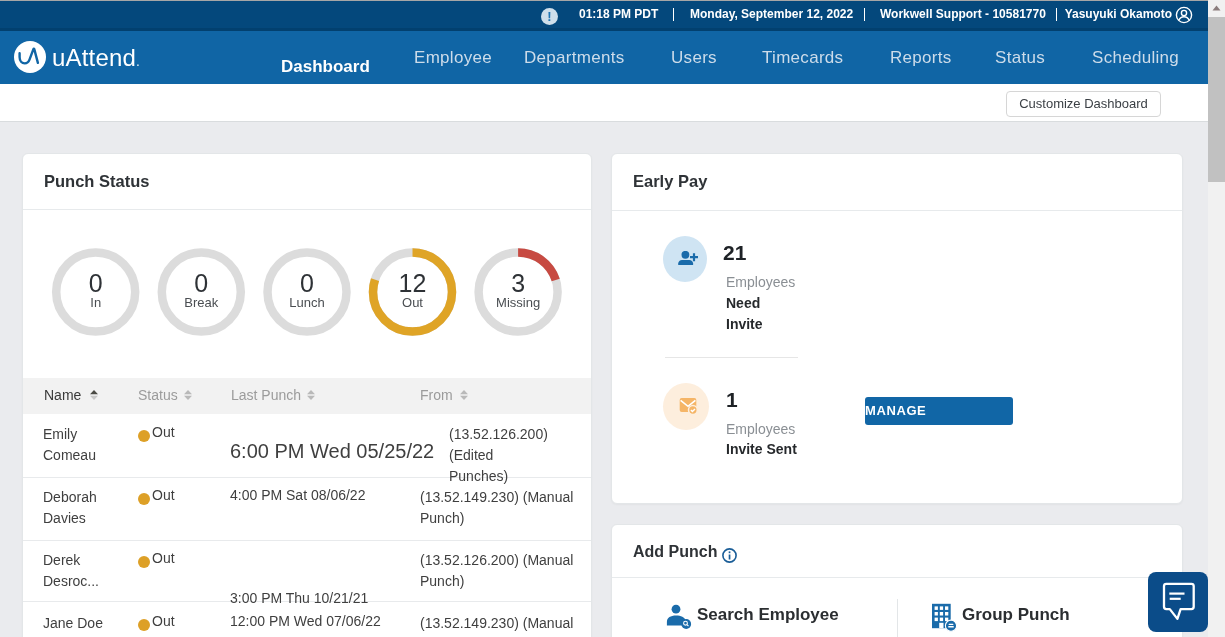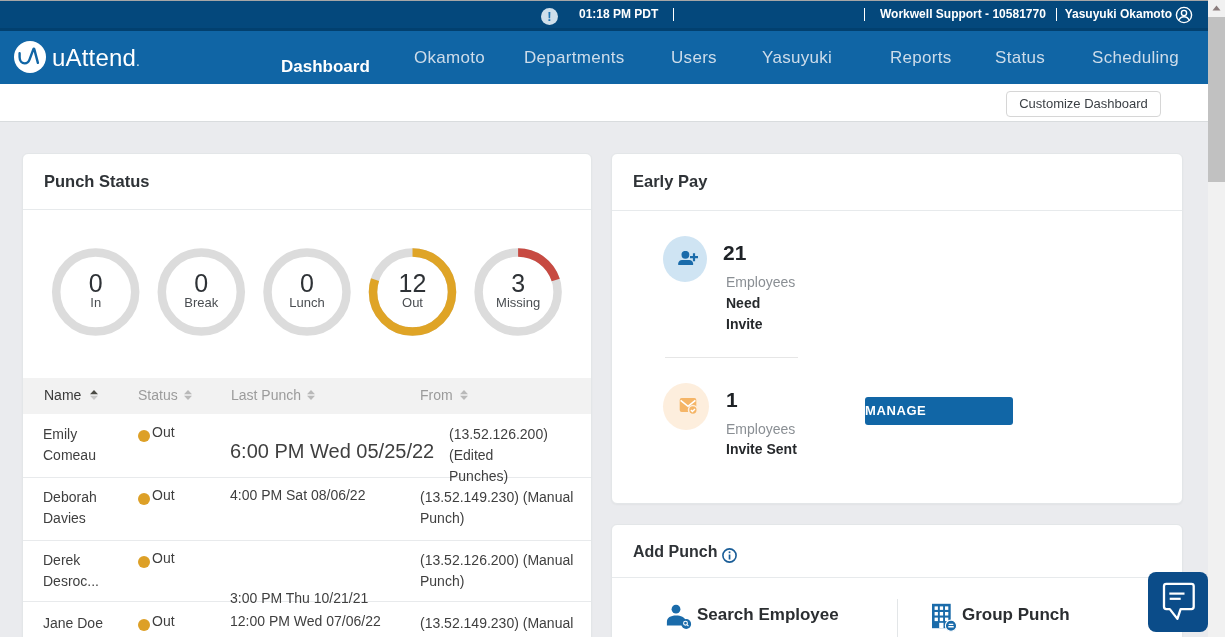--- a/index.html
+++ b/index.html
@@ -16,42 +16,43 @@
 
 <div class="abs" style="left:0;top:31px;width:1208px;height:53px;background:#1065a5;"></div>
 
 <div class="abs" style="left:0;top:84px;width:1208px;height:37px;background:#fff;"></div>
 <div class="abs" style="left:0;top:121px;width:1208px;height:1px;background:#d9dcde;"></div>
 
 <div class="abs" id="topbar" style="left:0;top:1px;width:1208px;height:27px;color:#fff;font-size:12px;font-weight:bold;">
   <div class="abs" style="left:541px;top:7px;width:17px;height:17px;border-radius:50%;background:#cfdfeb;color:#2276b4;text-align:center;font-size:13px;line-height:17px;font-weight:bold;">!</div>
   <div class="abs" style="left:579px;top:0;height:27px;line-height:27px;">01:18 PM PDT</div>
   <div class="abs" style="left:673px;top:7px;width:1px;height:13px;background:#fff;"></div>
+  <div class="abs" style="left:690px;top:0;height:27px;line-height:27px;">Monday, September 12, 2022</div>
   <div class="abs" style="left:864px;top:7px;width:1px;height:13px;background:#fff;"></div>
   <div class="abs" style="left:880px;top:0;height:27px;line-height:27px;">Workwell Support - 10581770</div>
   <div class="abs" style="left:1056px;top:7px;width:1px;height:13px;background:#fff;"></div>
   <div class="abs" style="right:36px;top:0;height:27px;line-height:27px;">Yasuyuki Okamoto</div>
   <svg class="abs" style="left:1175px;top:5px;" width="18" height="18" viewBox="0 0 18 18" fill="none" stroke="#fff" stroke-width="1.4">
     <circle cx="9" cy="9" r="7.6"></circle>
       <circle cx="9" cy="7" r="2.6"></circle>
       <path d="M3.8 14.2 C5 11.7 7 10.8 9 10.8 C11 10.8 13 11.7 14.2 14.2"></path>
   </svg>
 </div>
 
 <div class="abs" style="left:14px;top:41px;width:32px;height:32px;border-radius:50%;background:#fff;"></div>
 <svg class="abs" style="left:14px;top:41px;" width="32" height="32" viewBox="0 0 32 32" fill="none">
   <path d="M5.6 12.3 V16 C5.6 20.2 8 22.4 10.7 22.4 C13.4 22.4 14.8 20.6 15.6 18.4 L19.5 7.9 C19.65 7.55 20.05 7.55 20.2 7.9 L23.9 21.9" stroke="#1065a5" stroke-width="2.4" stroke-linecap="round" stroke-linejoin="round" fill="none"></path>
 </svg>
 <div class="abs" style="left:52px;top:31px;height:53px;line-height:53px;color:#fff;font-size:24px;font-weight:normal;letter-spacing:0.2px;">uAttend<span style="font-size:12px;">.</span></div>
 
 <div class="abs" style="top:40px;left:281px;height:62px;line-height:53px;font-size:17px;color:#fff;font-weight:bold;">Dashboard</div>
-<div class="abs" style="top:31px;left:414px;height:53px;line-height:53px;font-size:17px;color:#cddcea;letter-spacing:0.3px;">Okamoto</div>
+<div class="abs" style="top:31px;left:414px;height:53px;line-height:53px;font-size:17px;color:#cddcea;letter-spacing:0.3px;">Employee</div>
 <div class="abs" style="top:31px;left:524px;height:53px;line-height:53px;font-size:17px;color:#cddcea;letter-spacing:0.3px;">Departments</div>
 <div class="abs" style="top:31px;left:671px;height:53px;line-height:53px;font-size:17px;color:#cddcea;letter-spacing:0.3px;">Users</div>
-<div class="abs" style="top:31px;left:762px;height:53px;line-height:53px;font-size:17px;color:#cddcea;letter-spacing:0.3px;">Yasuyuki</div>
+<div class="abs" style="top:31px;left:762px;height:53px;line-height:53px;font-size:17px;color:#cddcea;letter-spacing:0.3px;">Timecards</div>
 <div class="abs" style="top:31px;left:890px;height:53px;line-height:53px;font-size:17px;color:#cddcea;letter-spacing:0.3px;">Reports</div>
 <div class="abs" style="top:31px;left:995px;height:53px;line-height:53px;font-size:17px;color:#cddcea;letter-spacing:0.3px;">Status</div>
 <div class="abs" style="top:31px;left:1092px;height:53px;line-height:53px;font-size:17px;color:#cddcea;letter-spacing:0.3px;">Scheduling</div>
 
 <div class="abs" style="left:1006px;top:91px;width:155px;height:26px;border:1px solid #d6d6d6;border-radius:4px;background:#fff;color:#3a3f44;font-size:13px;text-align:center;line-height:24px;">Customize Dashboard</div>
 
 <div class="card" style="left:22px;top:153px;width:570px;height:500px;">
   <div class="hdr" style="position:absolute;left:21px;top:18px;">Punch Status</div>
   <div class="abs" style="left:0;top:55px;width:100%;height:1px;background:#e7eaec;"></div>
 

